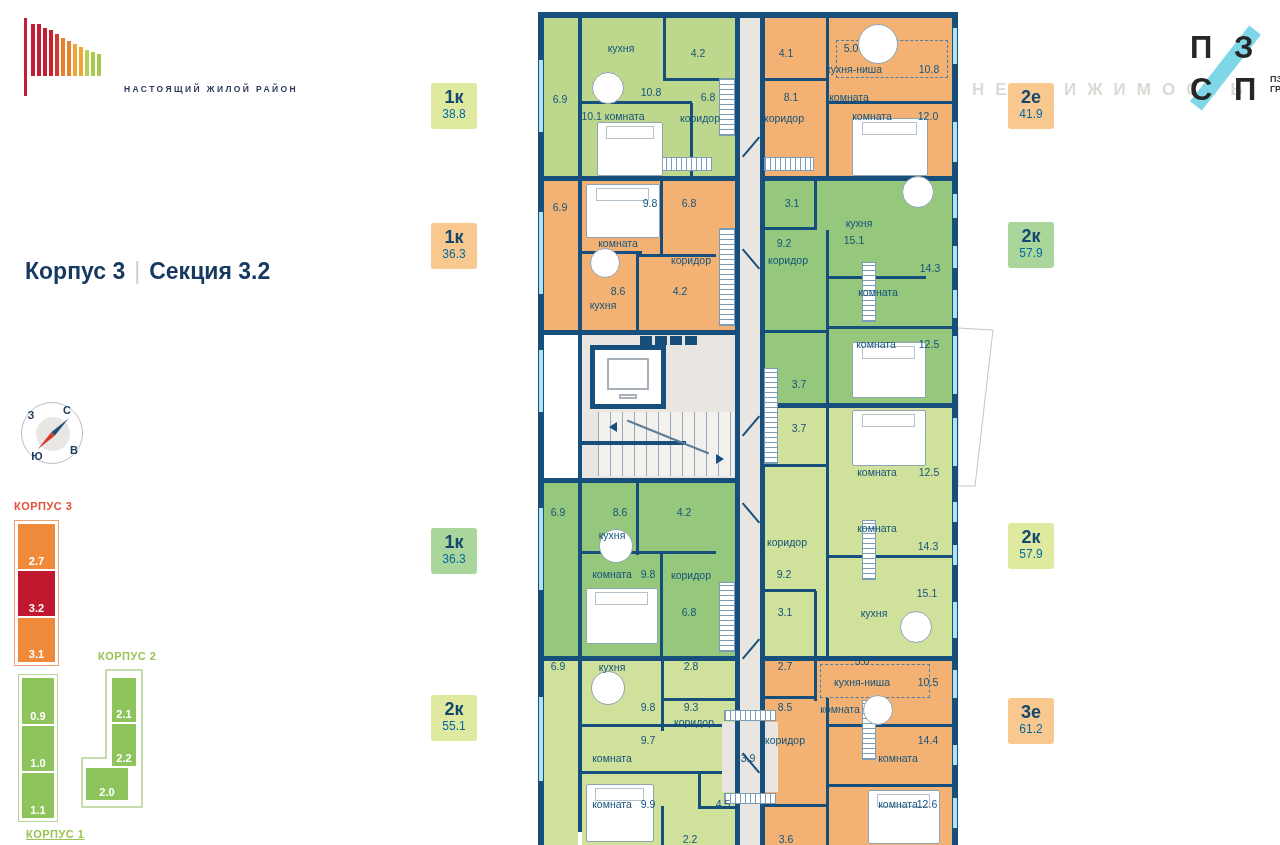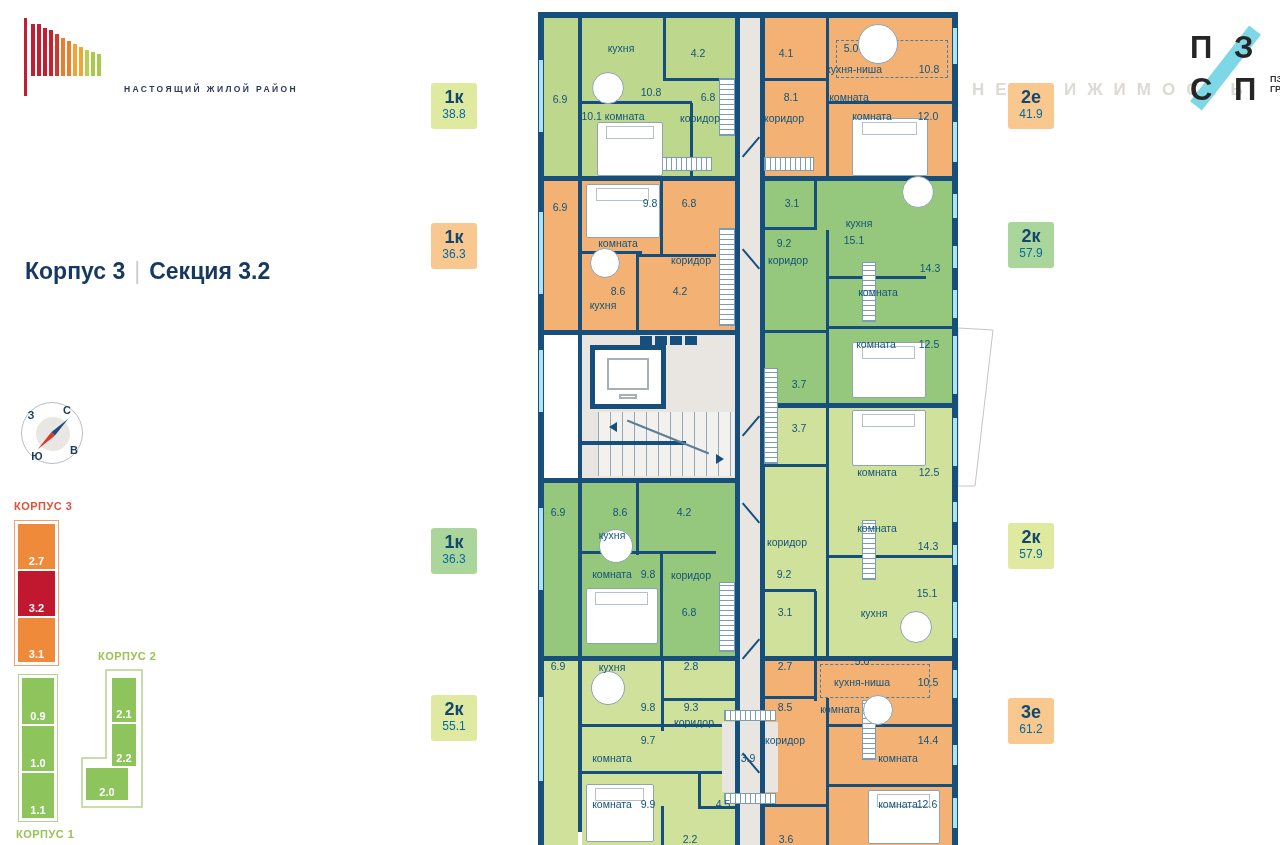--- a/index.html
+++ b/index.html
@@ -108,21 +108,21 @@
     <polygon points="26,6 62,6 62,143 2,143 2,94 26,94" fill="none" stroke="#b7d48e" stroke-width="1.5"></polygon>
   </svg>
   <div class="abs mm-sec" style="left:112px;top:678px;width:24px;height:44px;background:#8dc45c;">2.1</div>
   <div class="abs mm-sec" style="left:112px;top:724px;width:24px;height:42px;background:#8dc45c;">2.2</div>
   <div class="abs mm-sec" style="left:86px;top:768px;width:42px;height:32px;background:#8dc45c;">2.0</div>
 
   <div class="abs mm-box-green" style="left:18px;top:674px;width:40px;height:148px;"></div>
   <div class="abs mm-sec" style="left:22px;top:678px;width:32px;height:46px;background:#8dc45c;">0.9</div>
   <div class="abs mm-sec" style="left:22px;top:726px;width:32px;height:45px;background:#8dc45c;">1.0</div>
   <div class="abs mm-sec" style="left:22px;top:773px;width:32px;height:45px;background:#8dc45c;">1.1</div>
-  <div class="abs mm-label-green" style="left:16px;top:828px;">КОРПУС 1</div>
+  <div class="abs mm-label-green" style="left:26px;top:828px;text-decoration:underline;">КОРПУС 1</div>
 
   <div class="abs" id="plan" style="left:0;top:0;width:1280px;height:845px;z-index:1;">
       <div class="abs" style="left: 544px; top: 18px; width: 34px; height: 158px; background: rgb(189, 216, 140);"></div>
       <div class="abs" style="left: 582px; top: 18px; width: 153px; height: 158px; background: rgb(189, 216, 140);"></div>
       <div class="abs" style="left: 544px; top: 181px; width: 34px; height: 150px; background: rgb(243, 178, 116);"></div>
       <div class="abs" style="left: 582px; top: 181px; width: 153px; height: 149px; background: rgb(243, 178, 116);"></div>
       <div class="abs" style="left: 582px; top: 335px; width: 153px; height: 143px; background: rgb(233, 230, 225);"></div>
       <div class="abs" style="left: 544px; top: 483px; width: 34px; height: 173px; background: rgb(149, 199, 125);"></div>
       <div class="abs" style="left: 582px; top: 483px; width: 153px; height: 173px; background: rgb(149, 199, 125);"></div>
       <div class="abs" style="left: 544px; top: 661px; width: 34px; height: 184px; background: rgb(207, 225, 155);"></div>

